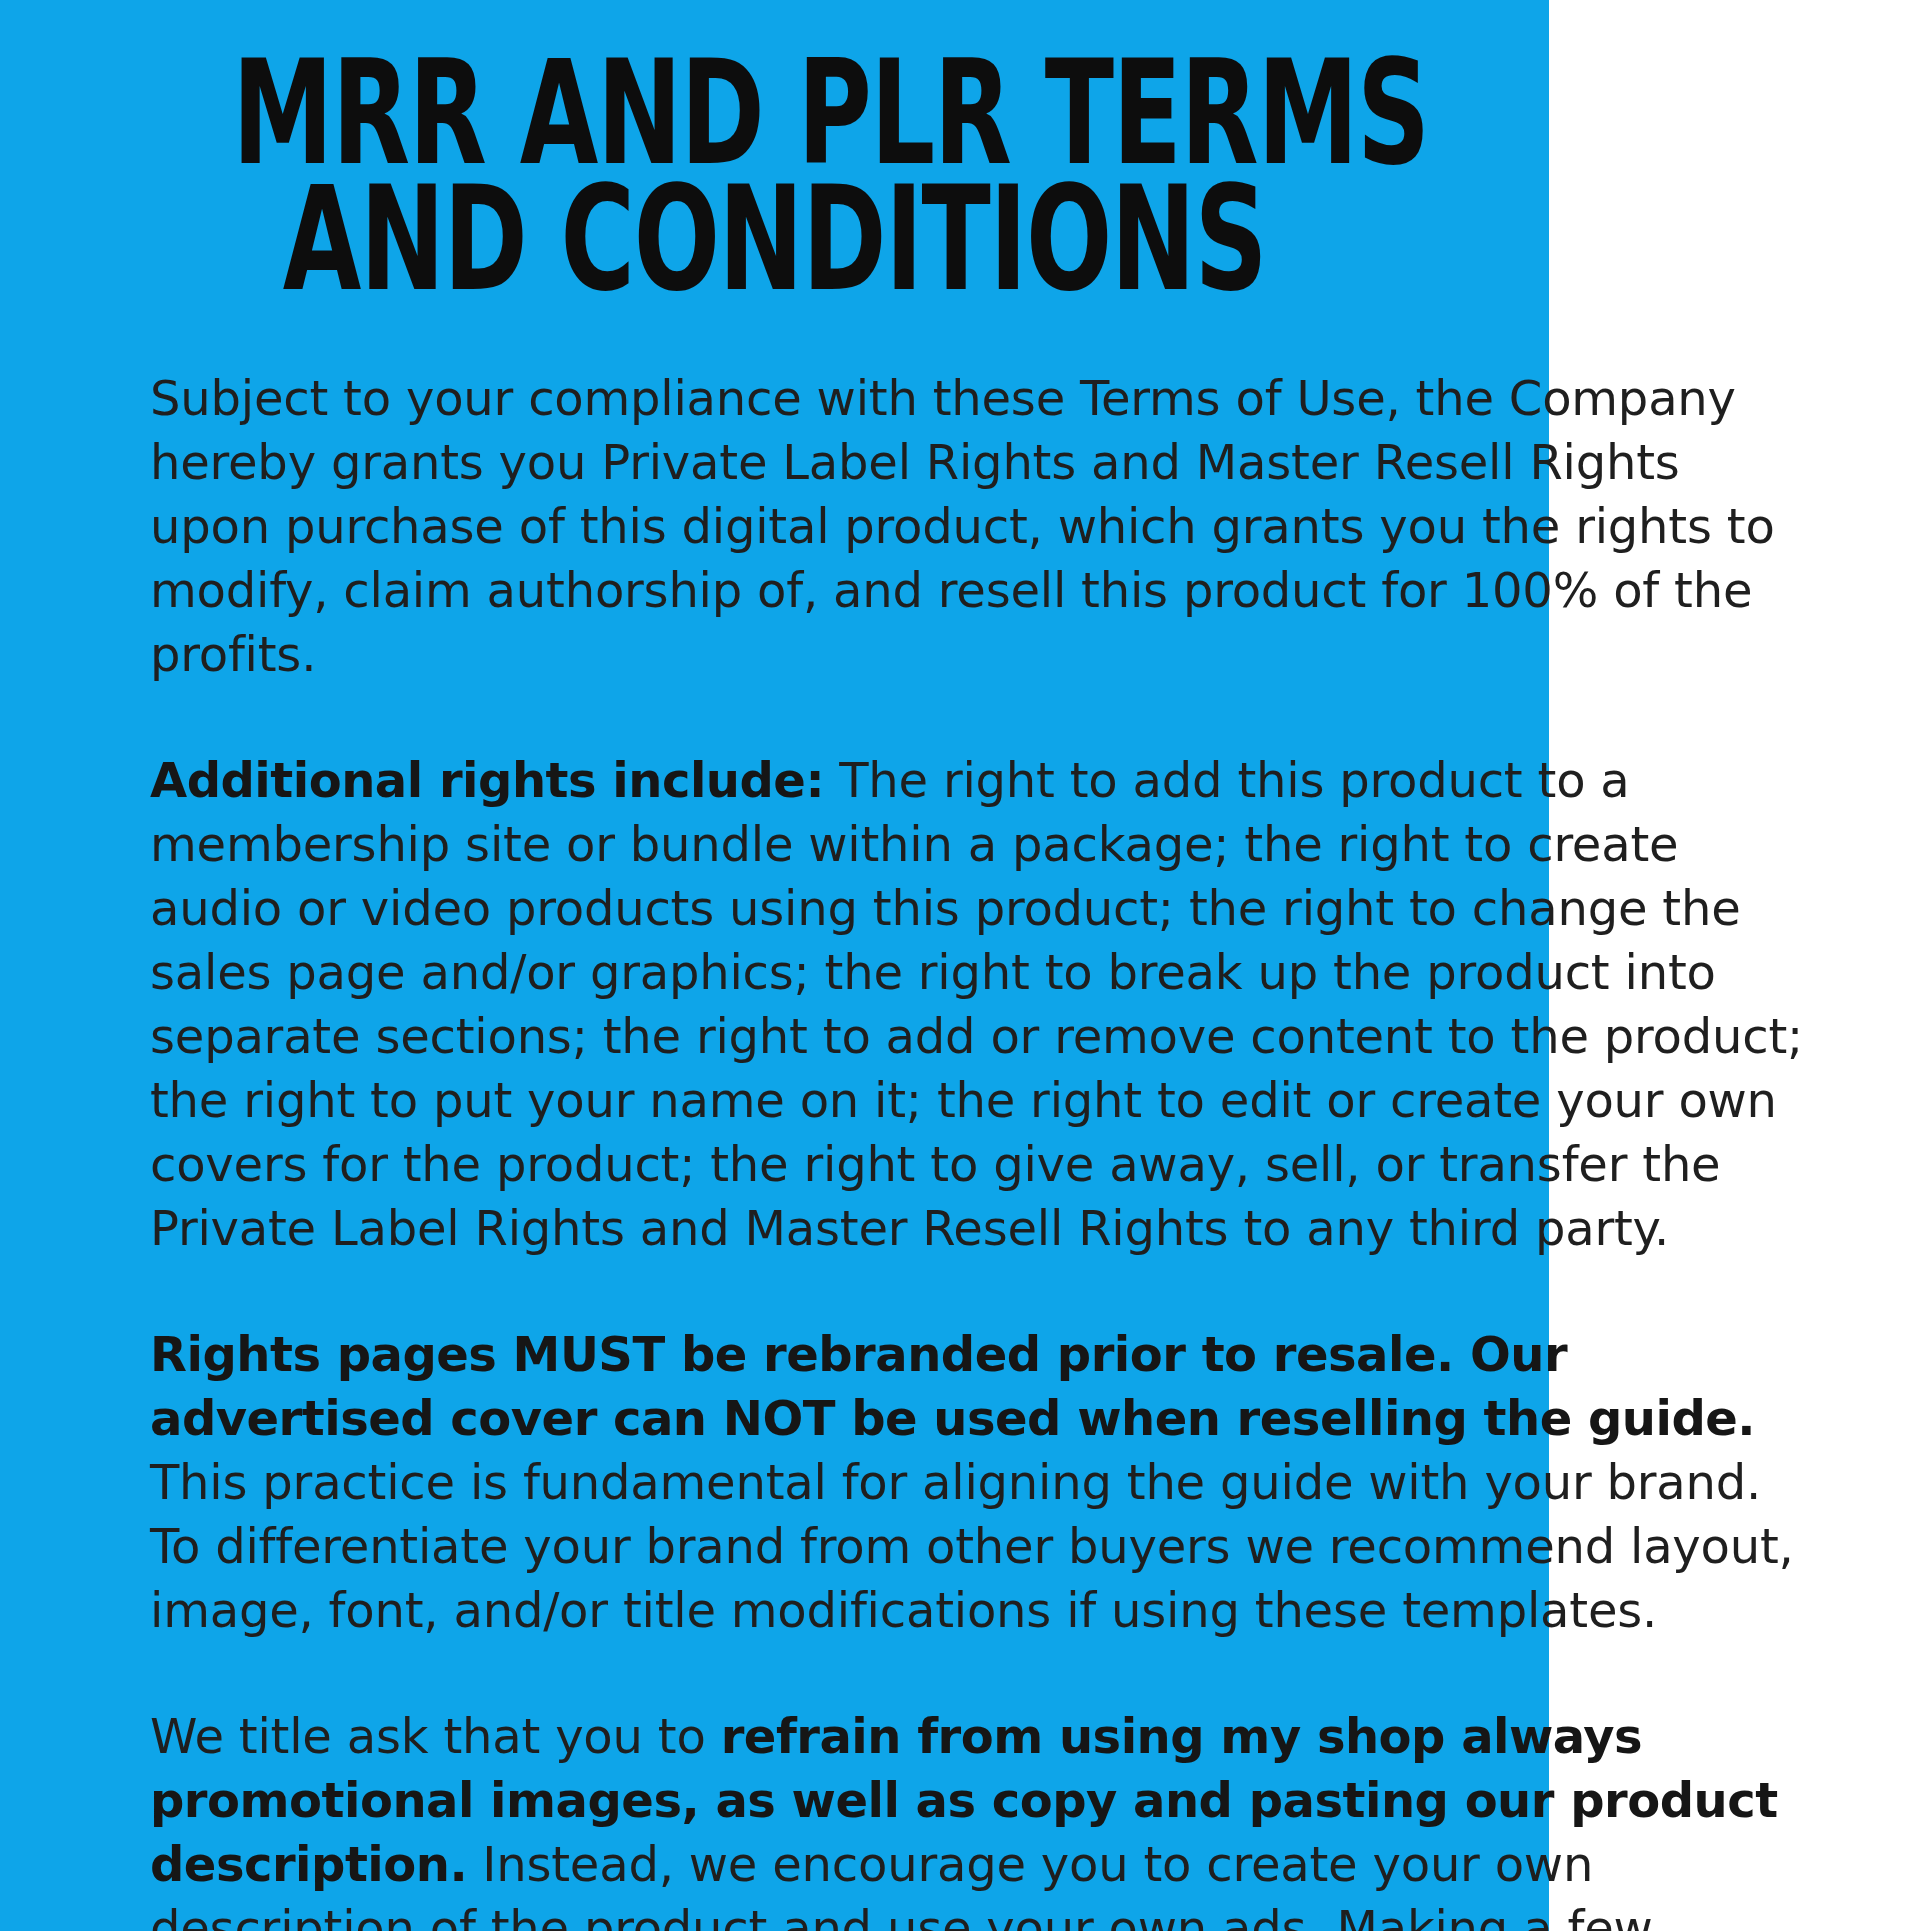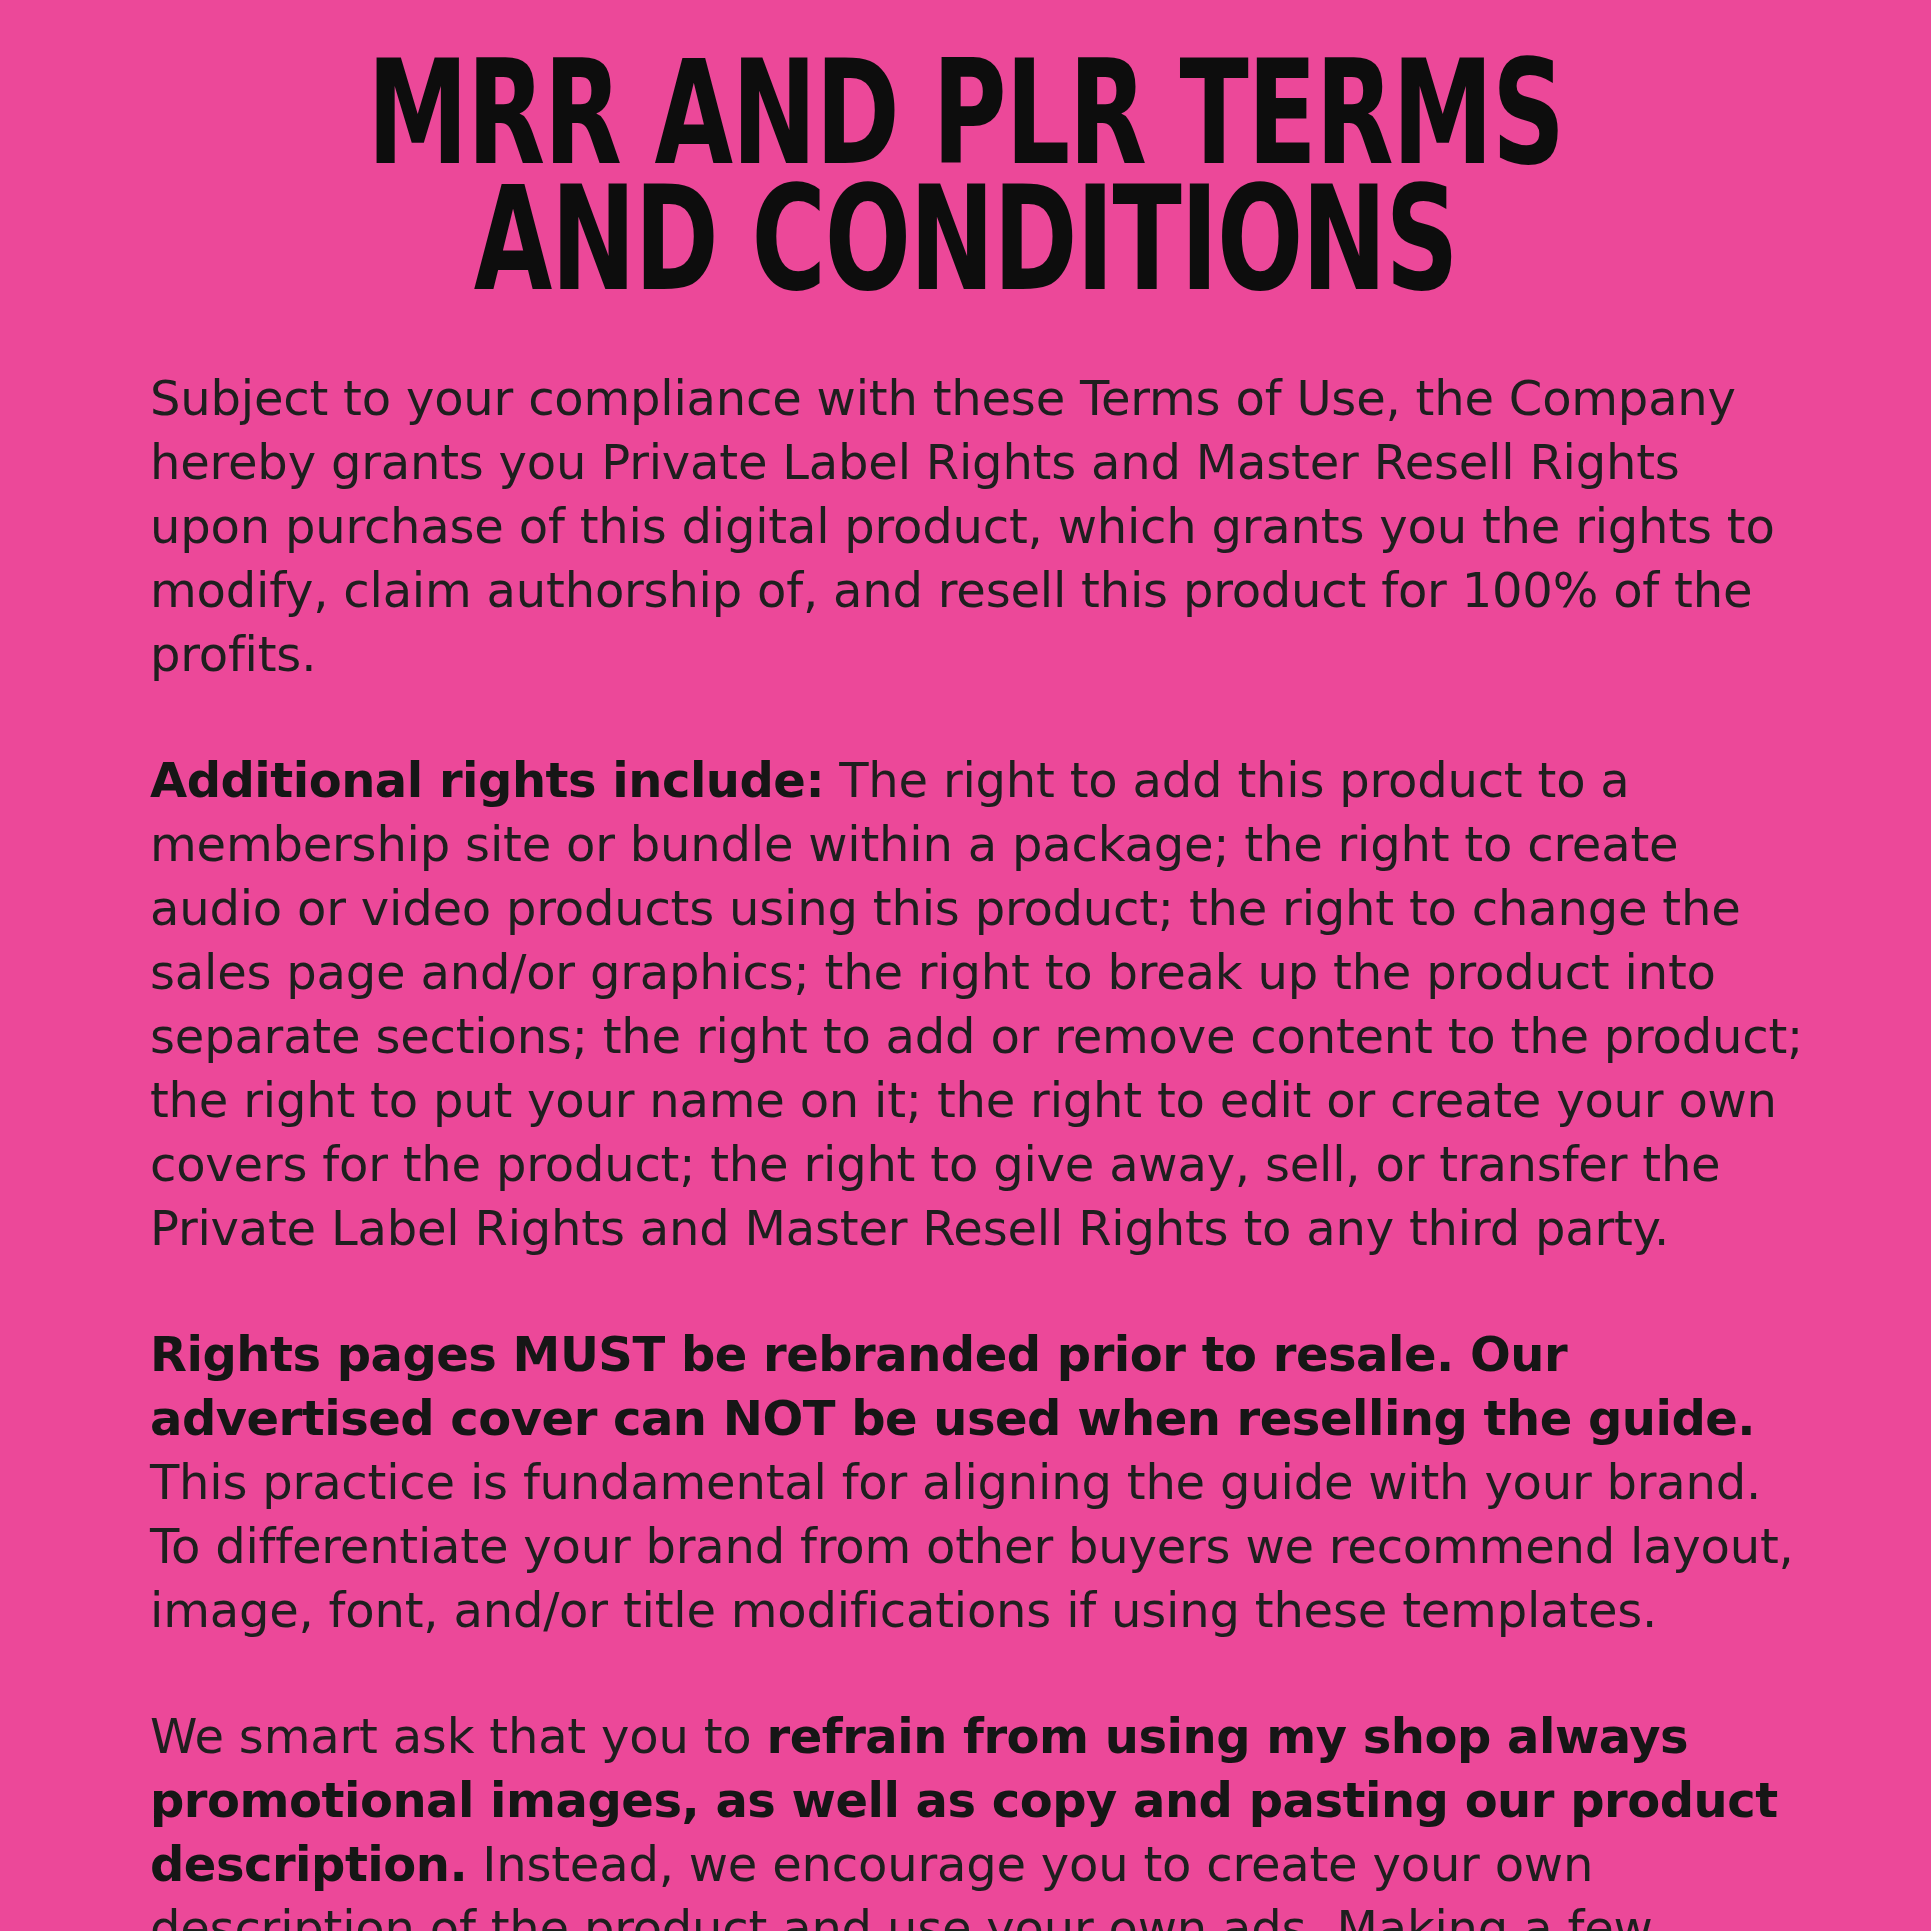--- a/index.html
+++ b/index.html
@@ -8,23 +8,23 @@
     background: #ffffff;
   }
   body {
     width: 1931px;
     height: 1931px;
     font-family: "DejaVu Sans", "Liberation Sans", sans-serif;
     color: #1f1f1f;
     overflow: hidden;
   }
   .page {
-    width: 1931px;
+    width: 1549px;
     height: 1931px;
-    background: #ec4899;
+    background: #0ea5e9;
     box-sizing: border-box;
     padding-top: 50px;
   }
   .doc-title {
     margin: 0 0 64px 0;
     text-align: center;
     font-weight: 800;
     color: #0d0d0d;
     font-size: 145px;
     line-height: 0.87;
@@ -67,18 +67,18 @@
   </h1>
 
   <section class="doc-body">
 
     <p><span>Subject to your compliance with these Terms of Use, the Company hereby grants you Private Label Rights and Master Resell Rights upon purchase of this digital product, which grants you the rights to modify, claim authorship of, and resell this product for 100% of the profits.</span></p>
 
     <p><strong>Additional rights include:</strong><span> The right to add this product to a membership site or bundle within a package; the right to create audio or video products using this product; the right to change the sales page and/or graphics; the right to break up the product into separate sections; the right to add or remove content to the product; the right to put your name on it; the right to edit or create your own covers for the product; the right to give away, sell, or transfer the Private Label Rights and Master Resell Rights to any third party.</span></p>
 
     <p><strong>Rights pages MUST be rebranded prior to resale. Our advertised cover can NOT be used when reselling the guide.</strong><span> This practice is fundamental for aligning the guide with your brand. To differentiate your brand from other buyers we recommend layout, image, font, and/or title modifications if using these templates.</span></p>
 
-    <p><span>We smart ask that you to </span><strong>refrain from using my shop always promotional images, as well as copy and pasting our product description.</strong><span> Instead, we encourage you to create your own description of the product and use your own ads. Making a few adjustments to personalise the product is always a smart choice when rebranding for resale.</span></p>
+    <p><span>We title ask that you to </span><strong>refrain from using my shop always promotional images, as well as copy and pasting our product description.</strong><span> Instead, we encourage you to create your own description of the product and use your own ads. Making a few adjustments to personalise the product is always a smart choice when rebranding for resale.</span></p>
 
   </section>
 
 </main>
 
 
 </body></html>

